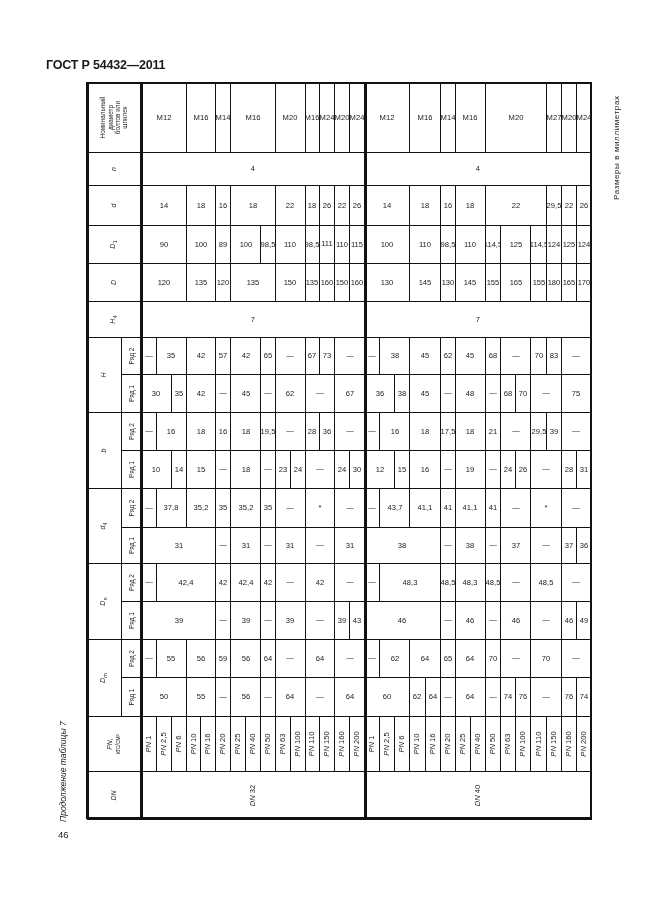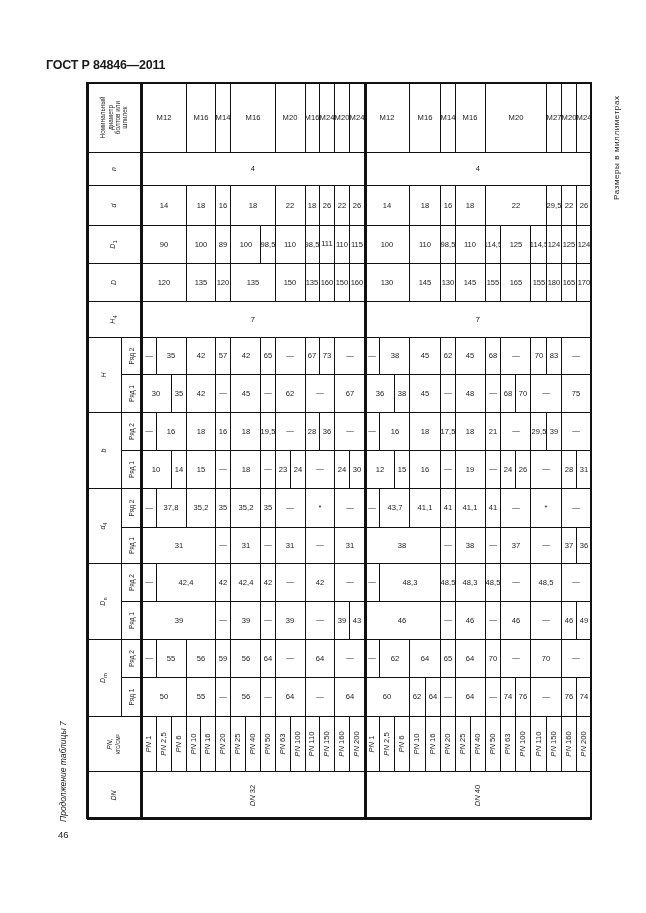--- a/index.html
+++ b/index.html
@@ -15,21 +15,21 @@
   .hdr i,.ital{font-style:italic;}
   .sub{font-size:6.5px;}
   .frame{position:absolute;left:0;top:0;width:737px;height:505px;box-sizing:border-box;border:2.5px solid #111;border-left:none;pointer-events:none;}
   .thick-h{position:absolute;left:0;width:737px;height:2.5px;background:#111;}
   .thick-v{position:absolute;top:0;width:2.5px;height:505px;background:#111;}
   .double-h{position:absolute;left:0;width:737px;height:3px;border-top:1px solid #111;border-bottom:1px solid #111;box-sizing:border-box;}
 </style>
 </head>
 <body>
 
-<div class="doc-title">ГОСТ Р 84846—2011</div>
+<div class="doc-title">ГОСТ Р 54432—2011</div>
 <div class="rot-text continuation">Продолжение таблицы 7</div>
 <div class="page-num">46</div>
 <div class="rot-text units">Размеры в миллиметрах</div>
 
 <div class="table-wrap" id="tbl">
     <div class="cell hdr" style="left: 0px; top: 0px; width: 48px; height: 55px;">
       <span><i>DN</i></span>
     </div>
     <div class="cell hdr" style="left: 48px; top: 0px; width: 55px; height: 55px;">
       <span><i>PN,</i><br><span class="sub">кгс/см²</span></span>

